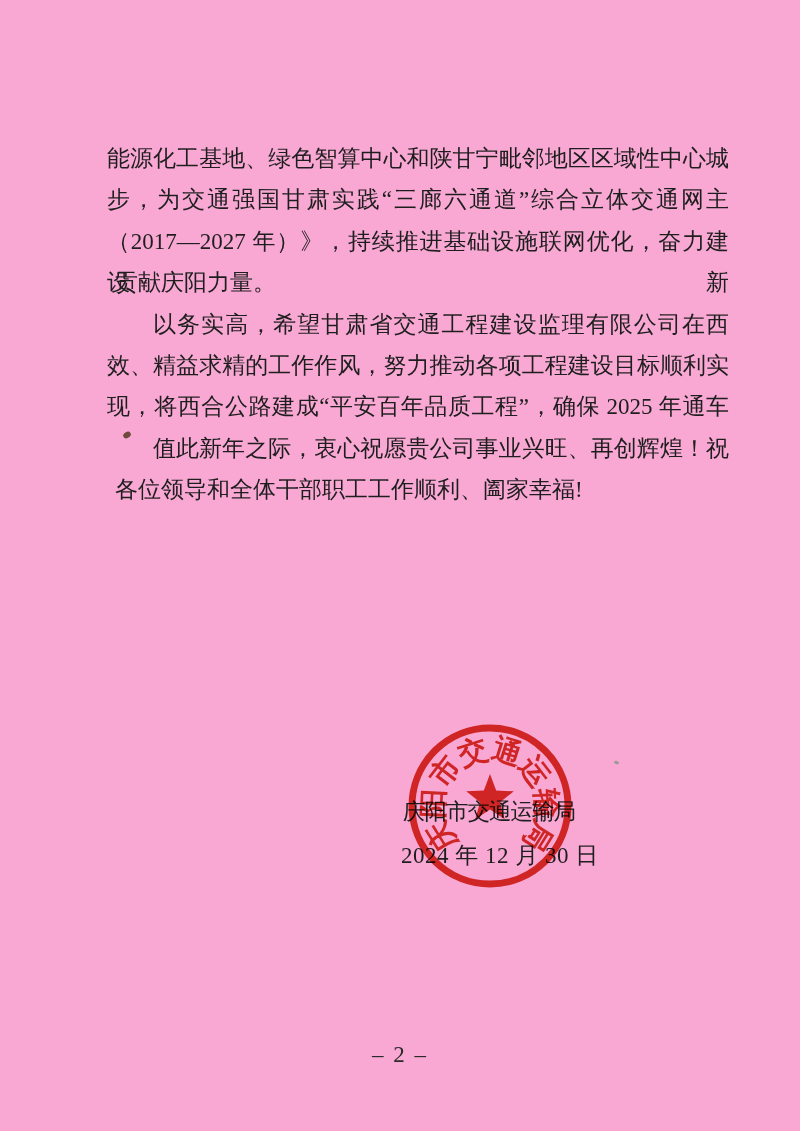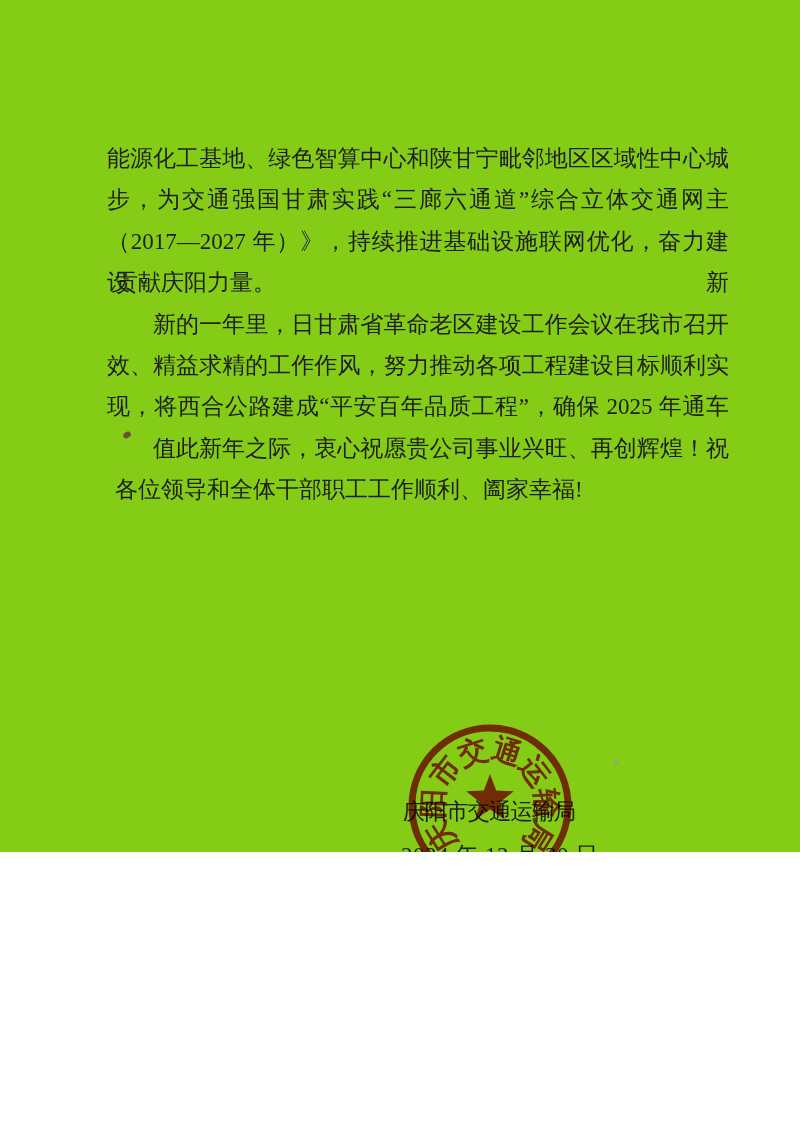--- a/index.html
+++ b/index.html
@@ -1,19 +1,19 @@
 <!DOCTYPE html>
 <html><head>
 <meta charset="utf-8">
 <style>
   html,body{margin:0;padding:0;}
   .page{
     position:relative;
-    width:800px;height:852px;
-    background:#84cc16;
+    width:800px;height:1131px;
+    background:#f9a8d4;
     overflow:hidden;
     font-family:"Liberation Serif","DejaVu Serif",serif;
     color:#1e1e1e;
     text-decoration:underline;
   }
   .body-text{
     position:absolute;
     left:107px;top:138px;width:622px;
     font-size:23px;
   }
@@ -56,21 +56,21 @@
 </head>
 <body>
 
 <div class="page">
 
   <div class="body-text" id="letter-body">
       <div class="line">能源化工基地、绿色智算中心和陕甘宁毗邻地区区域性中心城</div>
       <div class="line">步，为交通强国甘肃实践“三廊六通道”综合立体交通网主</div>
       <div class="line">（2017—2027 年）》，持续推进基础设施联网优化，奋力建设新</div>
       <div class="line para-end">贡献庆阳力量。</div>
-      <div class="line indent">新的一年里，日甘肃省革命老区建设工作会议在我市召开</div>
+      <div class="line indent">以务实高，希望甘肃省交通工程建设监理有限公司在西</div>
       <div class="line">效、精益求精的工作作风，努力推动各项工程建设目标顺利实</div>
       <div class="line">现，将西合公路建成“平安百年品质工程”，确保 2025 年通车</div>
       <div class="line indent">值此新年之际，衷心祝愿贵公司事业兴旺、再创辉煌！祝</div>
       <div class="line para-end">各位领导和全体干部职工工作顺利、阖家幸福!</div>
     </div>
 
   <div class="speck speck-1"></div>
   <div class="speck speck-2"></div>
 
   <div class="sig-org">庆阳市交通运输局</div>

